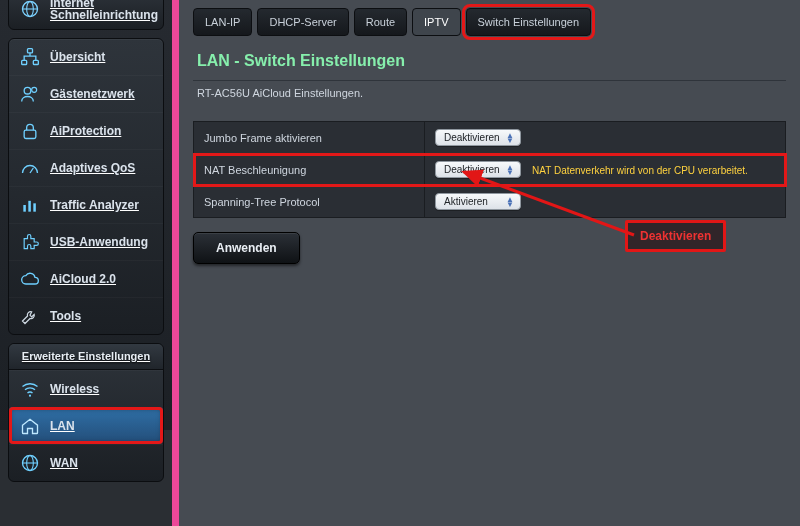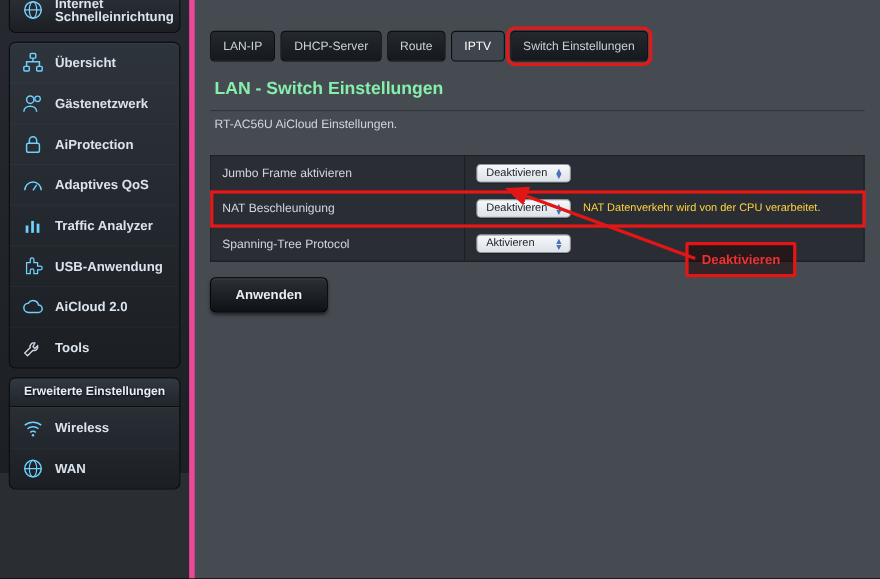--- a/index.html
+++ b/index.html
@@ -1,29 +1,29 @@
 <!DOCTYPE html>
 <html><head>
 <meta charset="utf-8">
 <style>
   html,body{margin:0;padding:0;font-family:Arial,Helvetica,sans-serif;background:#000;color:#fff;font-size:12px;}
   #wrap{width:800px;height:526px;position:relative;background:#2a2e33;overflow:hidden;}
   
-  #sidebar{position:absolute;left:0;top:0;width:172px;height:430px;background:linear-gradient(#262a30,#1c2025);}
+  #sidebar{position:absolute;left:0;top:0;width:172px;height:430px;background:linear-gradient(#262a30,#1c2025);text-decoration:underline;}
   .sb-panel{margin:5px 8px 8px 8px;border:1px solid #0b0d10;border-radius:6px;background:linear-gradient(#2e343b,#1b1f24);box-shadow:inset 0 1px 0 rgba(255,255,255,.05);}
   .sb-header{padding:6px 10px 7px 10px;color:#e8eef5;font-weight:bold;font-size:12px;text-shadow:0 1px 2px #000;border-bottom:1px solid #0c0e11;background:linear-gradient(#323941,#20252b);border-radius:6px 6px 0 0;text-align:center;}
   .sb-item{display:flex;align-items:center;gap:9px;padding:8px 10px;border-top:1px solid rgba(255,255,255,.03);cursor:pointer;color:#dbe3ec;font-size:12px;font-weight:bold;}
   .sb-item:first-child{border-top:none;}
   .sb-item.active{background:linear-gradient(#2f6fa6,#234d78);box-shadow:inset 0 0 6px rgba(0,0,0,.5);}
   .sb-item.red-outline{outline:3px solid #e31818;outline-offset:-3px;border-radius:4px;}
   .sb-item .icon{width:22px;height:20px;display:flex;align-items:center;justify-content:center;flex:none;}
   .sb-item .icon svg{width:22px;height:20px;}
   .top-cut{margin-top:-12px;border-radius:0 0 6px 6px;}
   
-  #main{position:absolute;left:172px;top:0;right:0;bottom:0;background:#464b52;border-left:5px solid #ec4899;padding:28px 14px 14px 14px;overflow:hidden;}
+  #main{position:absolute;left:172px;top:0;right:0;bottom:0;background:#464b52;border-left:7px solid #ec4899;padding:8px 14px 14px 14px;overflow:hidden;}
   
   .tabs{display:flex;gap:5px;margin-bottom:16px;}
   .tab{padding:7px 11px;background:linear-gradient(#24292f,#15181c);border:1px solid #0c0e11;border-radius:4px;color:#c9d1da;font-size:11px;cursor:pointer;}
   .tab.active{background:#3f454c;color:#fff;}
   .tab.red-outline{outline:3px solid #e31818;outline-offset:1px;}
   
   .page-title{color:#86efac;font-size:16px;font-weight:bold;margin:8px 4px 10px 4px;}
   .page-sub{color:#cfd6df;font-size:11px;margin:0 4px 14px 4px;padding-bottom:8px;}
   
   .settings{width:100%;border-collapse:collapse;}
@@ -153,20 +153,28 @@
       <div class="sb-item">
         <span class="icon">
           <svg viewBox="0 0 24 24">
               <path d="M3 9a14 14 0 0118 0M6 13a9 9 0 0112 0M9 17a4 4 0 016 0" fill="none" stroke="#6fd0ff" stroke-width="1.6"></path>
               <circle cx="12" cy="20" r="1.3" fill="#6fd0ff"></circle>
             </svg>
         </span>
         <span>Wireless</span>
       </div>
 
+      <div class="sb-item active red-outline">
+        <span class="icon">
+          <svg viewBox="0 0 24 24">
+              <path d="M3 11l9-7 9 7v9a1 1 0 01-1 1h-5v-6h-6v6H4a1 1 0 01-1-1z" fill="none" stroke="#bfe8ff" stroke-width="1.6"></path>
+            </svg>
+        </span>
+        <span>LAN</span>
+      </div>
 
       <div class="sb-item">
         <span class="icon">
           <svg viewBox="0 0 24 24">
               <circle cx="12" cy="12" r="9" fill="none" stroke="#6fd0ff" stroke-width="1.6"></circle>
               <ellipse cx="12" cy="12" rx="4" ry="9" fill="none" stroke="#6fd0ff" stroke-width="1.3"></ellipse>
               <line x1="3" y1="12" x2="21" y2="12" stroke="#6fd0ff" stroke-width="1.3"></line>
             </svg>
         </span>
         <span>WAN</span>

